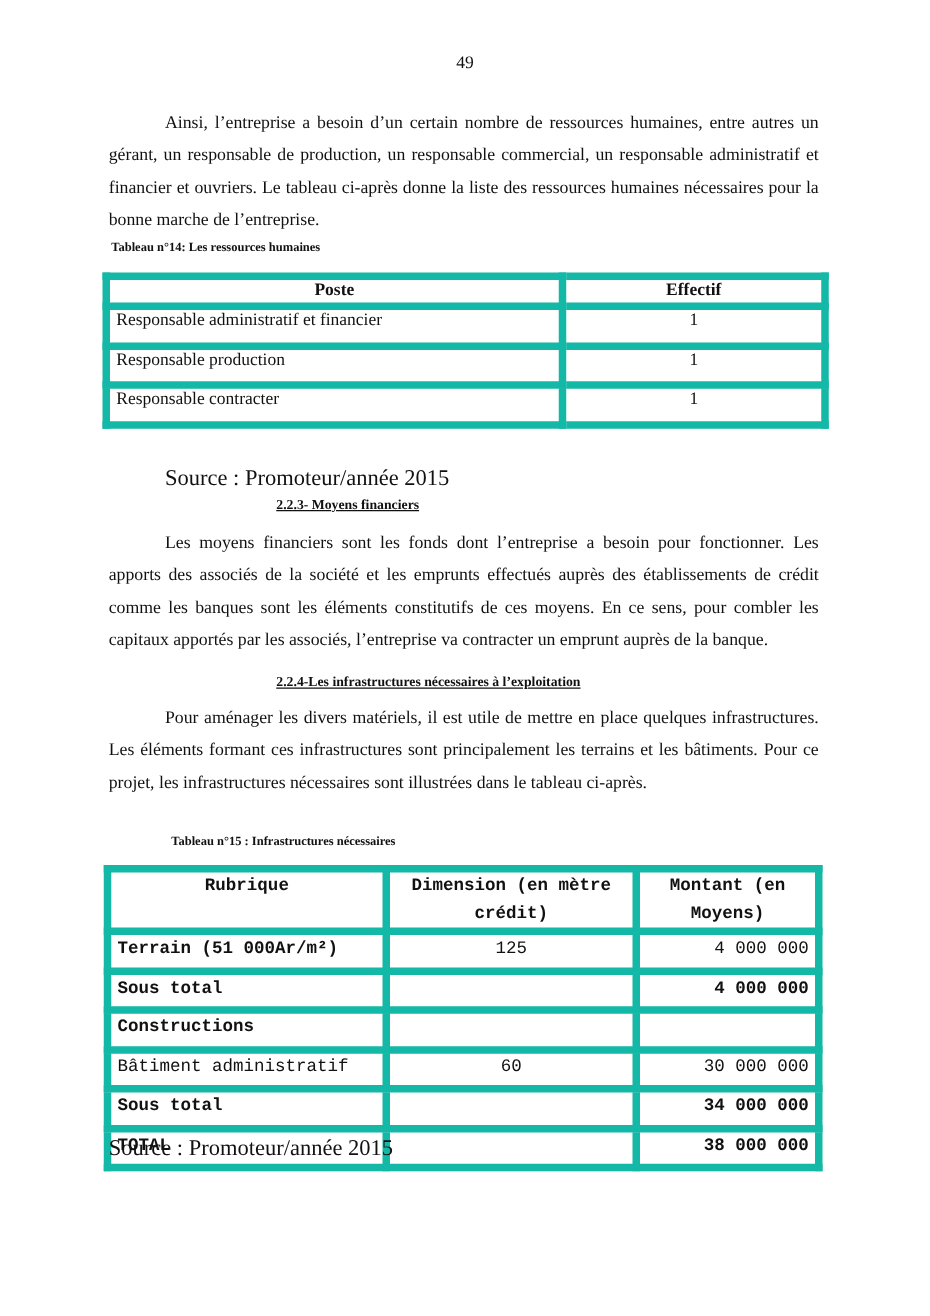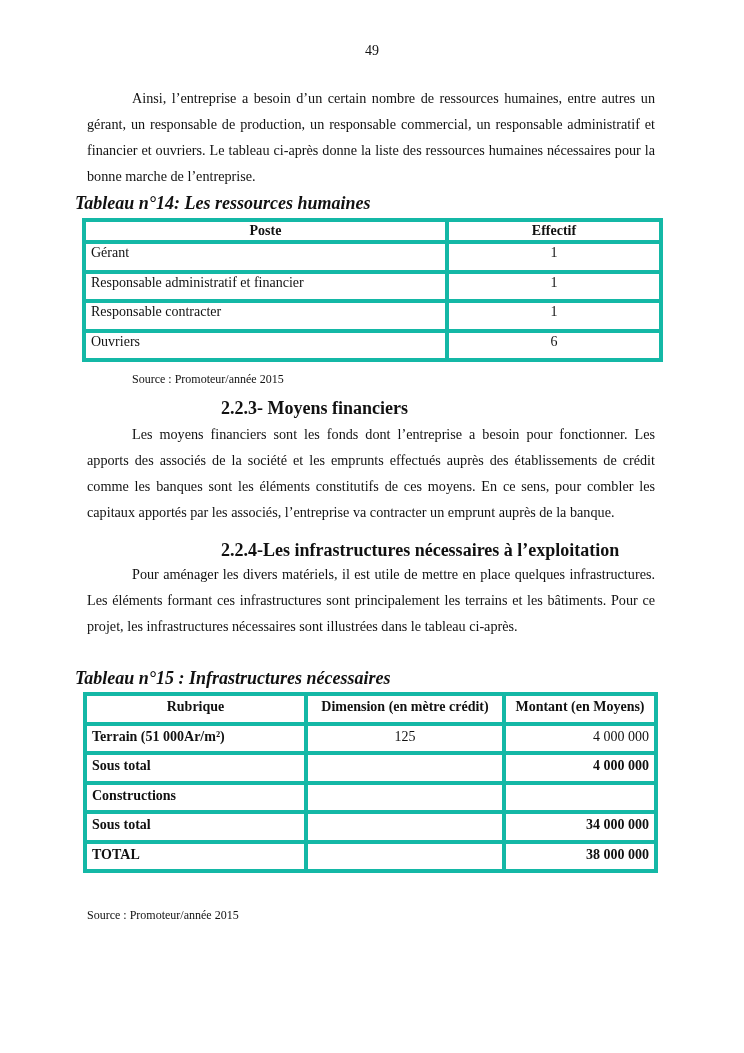--- a/index.html
+++ b/index.html
@@ -3,29 +3,29 @@
   <meta charset="utf-8">
   <style>
     html, body { margin: 0; padding: 0; background: #ffffff; }
     body {
       width: 744px; height: 1053px; position: relative; overflow: hidden;
       font-family: "Liberation Serif", serif; color: #111; font-size: 14.2px;
     }
     .abs { position: absolute; }
     .page-number { left: 0; width: 744px; top: 43px; text-align: center; font-size: 14px; }
     .para { left: 87px; width: 568px; line-height: 26px; text-align: justify; text-indent: 45px; }
-    .caption { left: 75px; font-weight: bold; font-style: italic; font-size: 18px; }
-    .heading { font-weight: bold; font-size: 18px; }
-    .source { font-size: 12px; }
+    .caption { left: 89px; font-weight: bold; font-size: 10px; }
+    .heading { font-weight: bold; font-size: 11px; text-decoration: underline; }
+    .source { font-size: 18px; }
     table { border-collapse: collapse; position: absolute; font-size: 14px; }
-    td, th { border: 4px solid #14b8a6; padding: 0 5px; vertical-align: top; margin-left: 32px; }
+    td, th { border: 6px solid #14b8a6; padding: 0 5px; vertical-align: top; margin-left: 32px; }
     th { font-weight: bold; text-align: center; }
     .t1 td, .t1 th { height: 25.5px; line-height: 18px; }
     .t1 th { height: 18px; line-height: 18px; }
-    .t2 td, .t2 th { height: 25.5px; line-height: 22px; }
+    .t2 td, .t2 th { height: 25.5px; line-height: 22px; font-family: Liberation Mono, monospace; }
     .center { text-align: center; }
     .right { text-align: right; }
     .bold { font-weight: bold; }
   </style>
 </head>
 <body>
 
 <div class="abs page-number">49</div>
 
 <div class="abs para" style="top:85px;">Ainsi, l’entreprise a besoin d’un certain nombre de ressources humaines, entre autres un gérant, un responsable de production, un responsable commercial, un responsable administratif et financier et ouvriers. Le tableau ci-après donne la liste des ressources humaines nécessaires pour la bonne marche de l’entreprise.</div>
@@ -34,49 +34,45 @@
 
 <table class="t1" style="left:82px; top:218px; width:581px;">
   <thead>
     <tr>
       <th style="width:349px;">Poste</th>
       <th>Effectif</th>
     </tr>
   </thead>
   <tbody>
     <tr>
-      <td>Gérant</td>
+      <td>Responsable administratif et financier</td>
       <td class="center">1</td>
     </tr>
     <tr>
-      <td>Responsable administratif et financier</td>
+      <td>Responsable production</td>
       <td class="center">1</td>
     </tr>
     <tr>
       <td>Responsable contracter</td>
       <td class="center">1</td>
-    </tr>
-    <tr>
-      <td>Ouvriers</td>
-      <td class="center">6</td>
     </tr>
   </tbody>
 </table>
 
 <div class="abs source" style="left:132px; top:372px;">Source : Promoteur/année 2015</div>
 
 <div class="abs heading" style="left:221px; top:398px;">2.2.3- Moyens financiers</div>
 
 <div class="abs para" style="top:421px;">Les moyens financiers sont les fonds dont l’entreprise a besoin pour fonctionner. Les apports des associés de la société et les emprunts effectués auprès des établissements de crédit comme les banques sont les éléments constitutifs de ces moyens. En ce sens, pour combler les capitaux apportés par les associés, l’entreprise va contracter un emprunt auprès de la banque.</div>
 
 <div class="abs heading" style="left:221px; top:540px;text-align:center;">2.2.4-Les infrastructures nécessaires à l’exploitation</div>
 
 <div class="abs para" style="top:561px;">Pour aménager les divers matériels, il est utile de mettre en place quelques infrastructures. Les éléments formant ces infrastructures sont principalement les terrains et les bâtiments. Pour ce projet, les infrastructures nécessaires sont illustrées dans le tableau ci-après.</div>
 
-<div class="abs caption" style="top:668px;">Tableau n°15 : Infrastructures nécessaires</div>
+<div class="abs caption" style="top:668px;margin-left:48px;">Tableau n°15 : Infrastructures nécessaires</div>
 
 <table class="t2" style="left:83px; top:692px; width:575px;">
   <thead>
     <tr>
       <th style="width:207px;">Rubrique</th>
       <th style="width:184px;">Dimension (en mètre crédit)</th>
       <th>Montant (en Moyens)</th>
     </tr>
   </thead>
   <tbody>
@@ -89,20 +85,25 @@
       <td class="bold">Sous total</td>
       <td class="center"></td>
       <td class="right bold">4 000 000</td>
     </tr>
     <tr>
       <td class="bold">Constructions</td>
       <td class="center"></td>
       <td class="right"></td>
     </tr>
     <tr>
+      <td>Bâtiment administratif</td>
+      <td class="center">60</td>
+      <td class="right">30 000 000</td>
+    </tr>
+    <tr>
       <td class="bold">Sous total</td>
       <td class="center"></td>
       <td class="right bold">34 000 000</td>
     </tr>
     <tr>
       <td class="bold">TOTAL</td>
       <td class="center"></td>
       <td class="right bold">38 000 000</td>
     </tr>
   </tbody>

